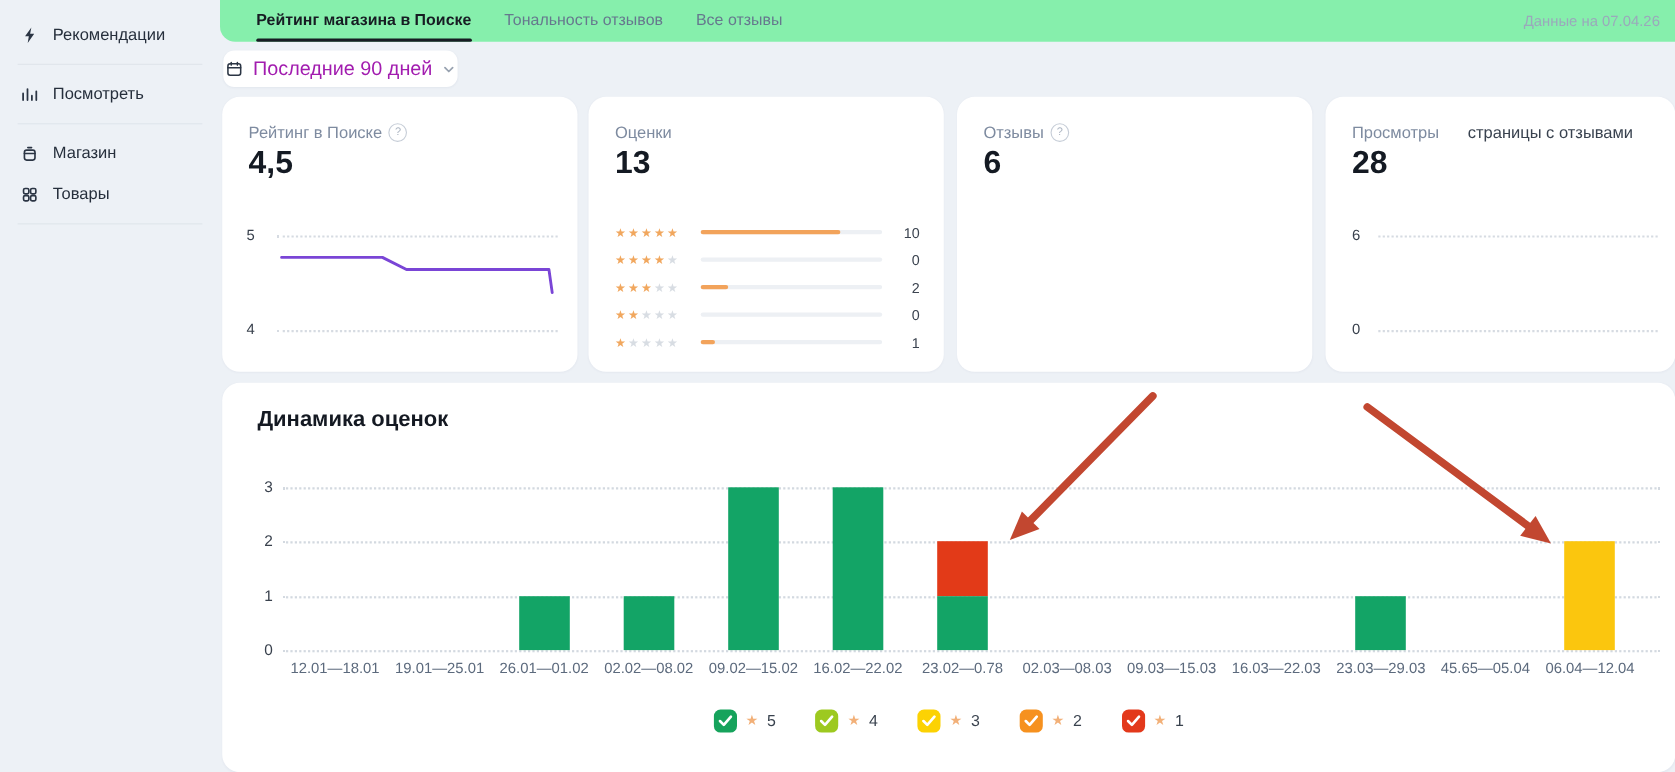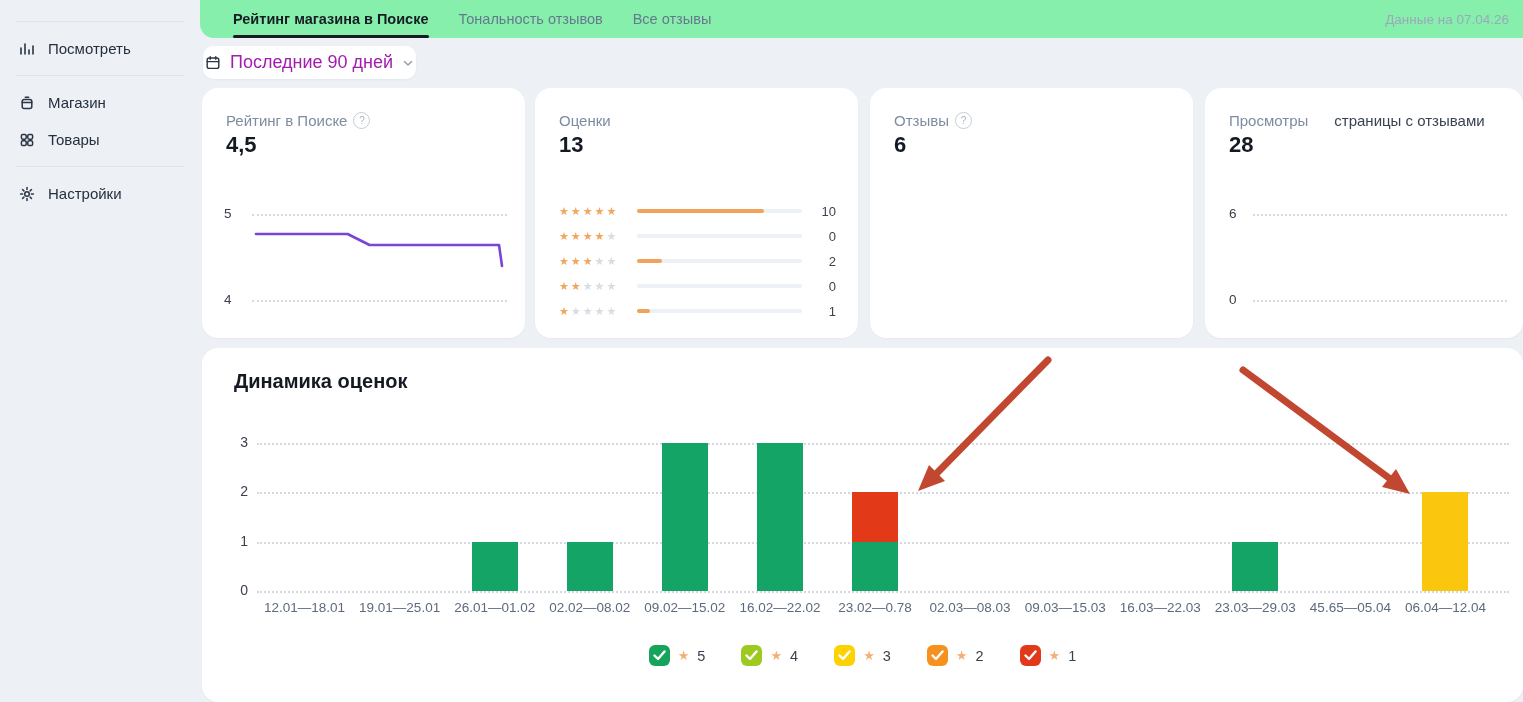--- a/index.html
+++ b/index.html
@@ -30,21 +30,21 @@
   .card{position:absolute;top:88px;height:250px;background:#fff;border-radius:16px;
     box-shadow:0 1px 2px rgba(40,60,90,.04);box-sizing:border-box}
   #card-rating{left:202px;width:323px}
   #card-marks{left:535px;width:323px}
   #card-reviews{left:870px;width:323px}
   #card-views{left:1205px;width:318px}
   .card-title{position:absolute;left:24px;top:24px;font-size:15px;color:#7e8ba0;display:flex;align-items:center;gap:6px;white-space:nowrap}
   .t-dark{color:#39424f;margin-left:20px}
   .q-icon{width:15px;height:15px;border:1px solid #c6cdd7;border-radius:50%;color:#aab3c0;font-size:10px;
     display:flex;align-items:center;justify-content:center;flex:none;cursor:pointer}
-  .card-value{position:absolute;left:24px;top:44px;font-size:22px;font-weight:700;color:#141a23}
+  .card-value{position:absolute;left:24px;top:44px;font-size:29px;font-weight:700;color:#141a23}
   
   .mini-chart{position:absolute;left:22px;right:18px;top:112px;height:116px}
   .mini-grid{position:absolute;left:28px;right:0;height:0;border-top:2px dotted #d6dbe2}
   .mini-ylab{position:absolute;left:0;font-size:13.5px;color:#39414d}
   .line-svg{position:absolute;left:28px;top:0;width:calc(100% - 28px);height:116px}
   
   .marks-rows{position:absolute;left:24px;right:22px;top:116px;display:flex;flex-direction:column;gap:11px}
   .mrow{display:flex;align-items:center;gap:10px;height:14px}
   .mstars{font-family:"DejaVu Sans",sans-serif;font-size:11px;letter-spacing:2px;white-space:nowrap;width:68px;flex:none}
   .mstars .f{color:#f1a75e}.mstars .e{color:#d8dde3}
@@ -74,20 +74,28 @@
   .litem{display:flex;align-items:center;gap:8px;cursor:pointer}
   .lbox{width:21px;height:21px;border-radius:6px;display:flex;align-items:center;justify-content:center}
   .lstar{font-family:"DejaVu Sans",sans-serif;font-size:13px;color:#f2b078}
   .llab{font-size:14.5px;color:#39424e}
   .arrows{position:absolute;inset:0;pointer-events:none}
 </style>
 </head>
 <body>
 
 <nav class="sidebar">
+  <div class="side-item">
+    <span class="side-icon">
+      <svg width="16" height="16" viewBox="0 0 16 16">
+          <path d="M9.5 1 3.8 9h3.4l-1 6 5.9-8.4H8.4L9.5 1z" fill="#2b3544"></path>
+        </svg>
+    </span>
+    <span>Рекомендации</span>
+  </div>
   <div class="side-sep"></div>
   <div class="side-item">
     <span class="side-icon">
       <svg width="16" height="16" viewBox="0 0 16 16" fill="none" stroke="#2b3544" stroke-width="1.6" stroke-linecap="round">
           <path d="M2 13V7M6 13V3M10 13V9M14 13V5"></path>
         </svg>
     </span>
     <span>Посмотреть</span>
   </div>
   <div class="side-sep"></div>
@@ -105,29 +113,20 @@
       <svg width="16" height="16" viewBox="0 0 16 16" fill="none" stroke="#2b3544" stroke-width="1.5">
           <rect x="2.4" y="2.4" width="4.8" height="4.8" rx="1.4"></rect>
           <rect x="8.8" y="2.4" width="4.8" height="4.8" rx="1.4"></rect>
           <rect x="2.4" y="8.8" width="4.8" height="4.8" rx="1.4"></rect>
           <rect x="8.8" y="8.8" width="4.8" height="4.8" rx="1.4"></rect>
         </svg>
     </span>
     <span>Товары</span>
   </div>
   <div class="side-sep"></div>
-  <div class="side-item">
-    <span class="side-icon">
-      <svg width="16" height="16" viewBox="0 0 16 16" fill="none" stroke="#2b3544" stroke-width="1.5" stroke-linecap="round">
-          <circle cx="8" cy="8" r="2.3"></circle>
-          <path d="M8 1.6v2M8 12.4v2M1.6 8h2M12.4 8h2M3.5 3.5l1.4 1.4M11.1 11.1l1.4 1.4M12.5 3.5l-1.4 1.4M4.9 11.1l-1.4 1.4"></path>
-        </svg>
-    </span>
-    <span>Настройки</span>
-  </div>
 </nav>
 
 <header class="topbar">
   <div class="tab active">
       <span>Рейтинг магазина в Поиске</span>
     </div>
   <div class="tab">
       <span>Тональность отзывов</span>
     </div>
   <div class="tab">

